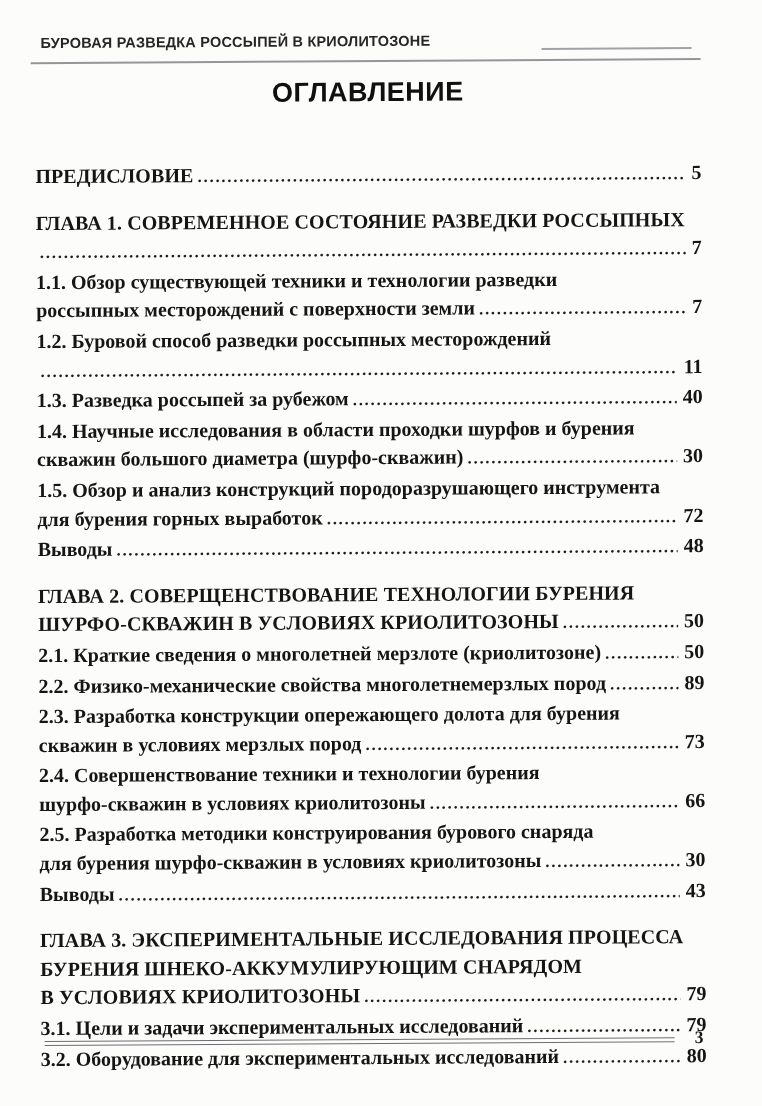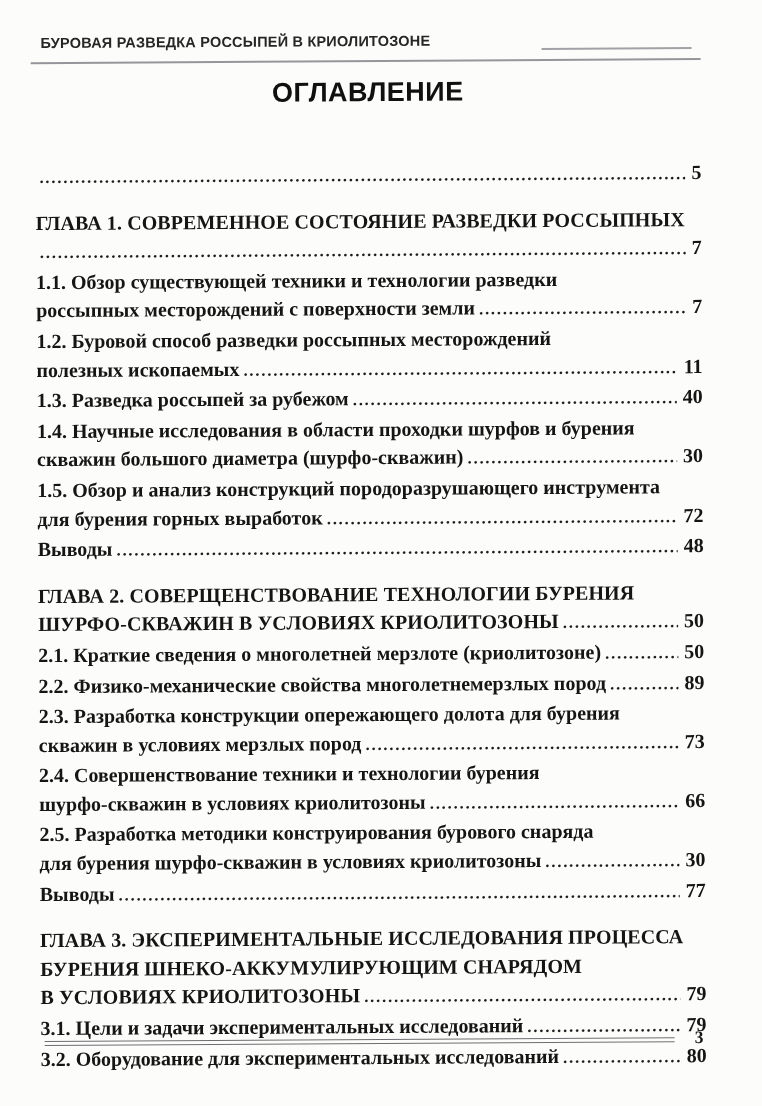--- a/index.html
+++ b/index.html
@@ -75,20 +75,21 @@
     <div class="running-header">БУРОВАЯ РАЗВЕДКА РОССЫПЕЙ В КРИОЛИТОЗОНЕ</div>
     <div class="short-rule"></div>
     <div class="header-rule"></div>
 
     <h1 class="page-title">ОГЛАВЛЕНИЕ</h1>
 
     <main class="toc">
         <div class="toc-group">
           <div class="toc-entry heading">
             <div class="toc-row">
+              <span class="toc-text">ПРЕДИСЛОВИЕ</span>
               <span class="leader"></span>
               <span class="page">5</span>
             </div>
           </div>
         </div>
         <div class="toc-group">
           <div class="toc-entry heading">
             <div class="toc-row">
               <span class="toc-text">ГЛАВА 1. СОВРЕМЕННОЕ СОСТОЯНИЕ РАЗВЕДКИ РОССЫПНЫХ</span>
             </div>
@@ -105,21 +106,20 @@
               <span class="toc-text">россыпных месторождений с поверхности земли</span>
               <span class="leader"></span>
               <span class="page">7</span>
             </div>
           </div>
           <div class="toc-entry">
             <div class="toc-row">
               <span class="toc-text">1.2. Буровой способ разведки россыпных месторождений</span>
             </div>
             <div class="toc-row">
-              <span class="toc-text">полезных ископаемых</span>
               <span class="leader"></span>
               <span class="page">11</span>
             </div>
           </div>
           <div class="toc-entry">
             <div class="toc-row">
               <span class="toc-text">1.3. Разведка россыпей за рубежом</span>
               <span class="leader"></span>
               <span class="page">40</span>
             </div>
@@ -204,21 +204,21 @@
             <div class="toc-row">
               <span class="toc-text">для бурения шурфо-скважин в условиях криолитозоны</span>
               <span class="leader"></span>
               <span class="page">30</span>
             </div>
           </div>
           <div class="toc-entry">
             <div class="toc-row">
               <span class="toc-text">Выводы</span>
               <span class="leader"></span>
-              <span class="page">77</span>
+              <span class="page">43</span>
             </div>
           </div>
         </div>
         <div class="toc-group">
           <div class="toc-entry heading">
             <div class="toc-row">
               <span class="toc-text">ГЛАВА 3. ЭКСПЕРИМЕНТАЛЬНЫЕ ИССЛЕДОВАНИЯ ПРОЦЕССА</span>
             </div>
             <div class="toc-row">
               <span class="toc-text">БУРЕНИЯ ШНЕКО-АККУМУЛИРУЮЩИМ СНАРЯДОМ</span>

